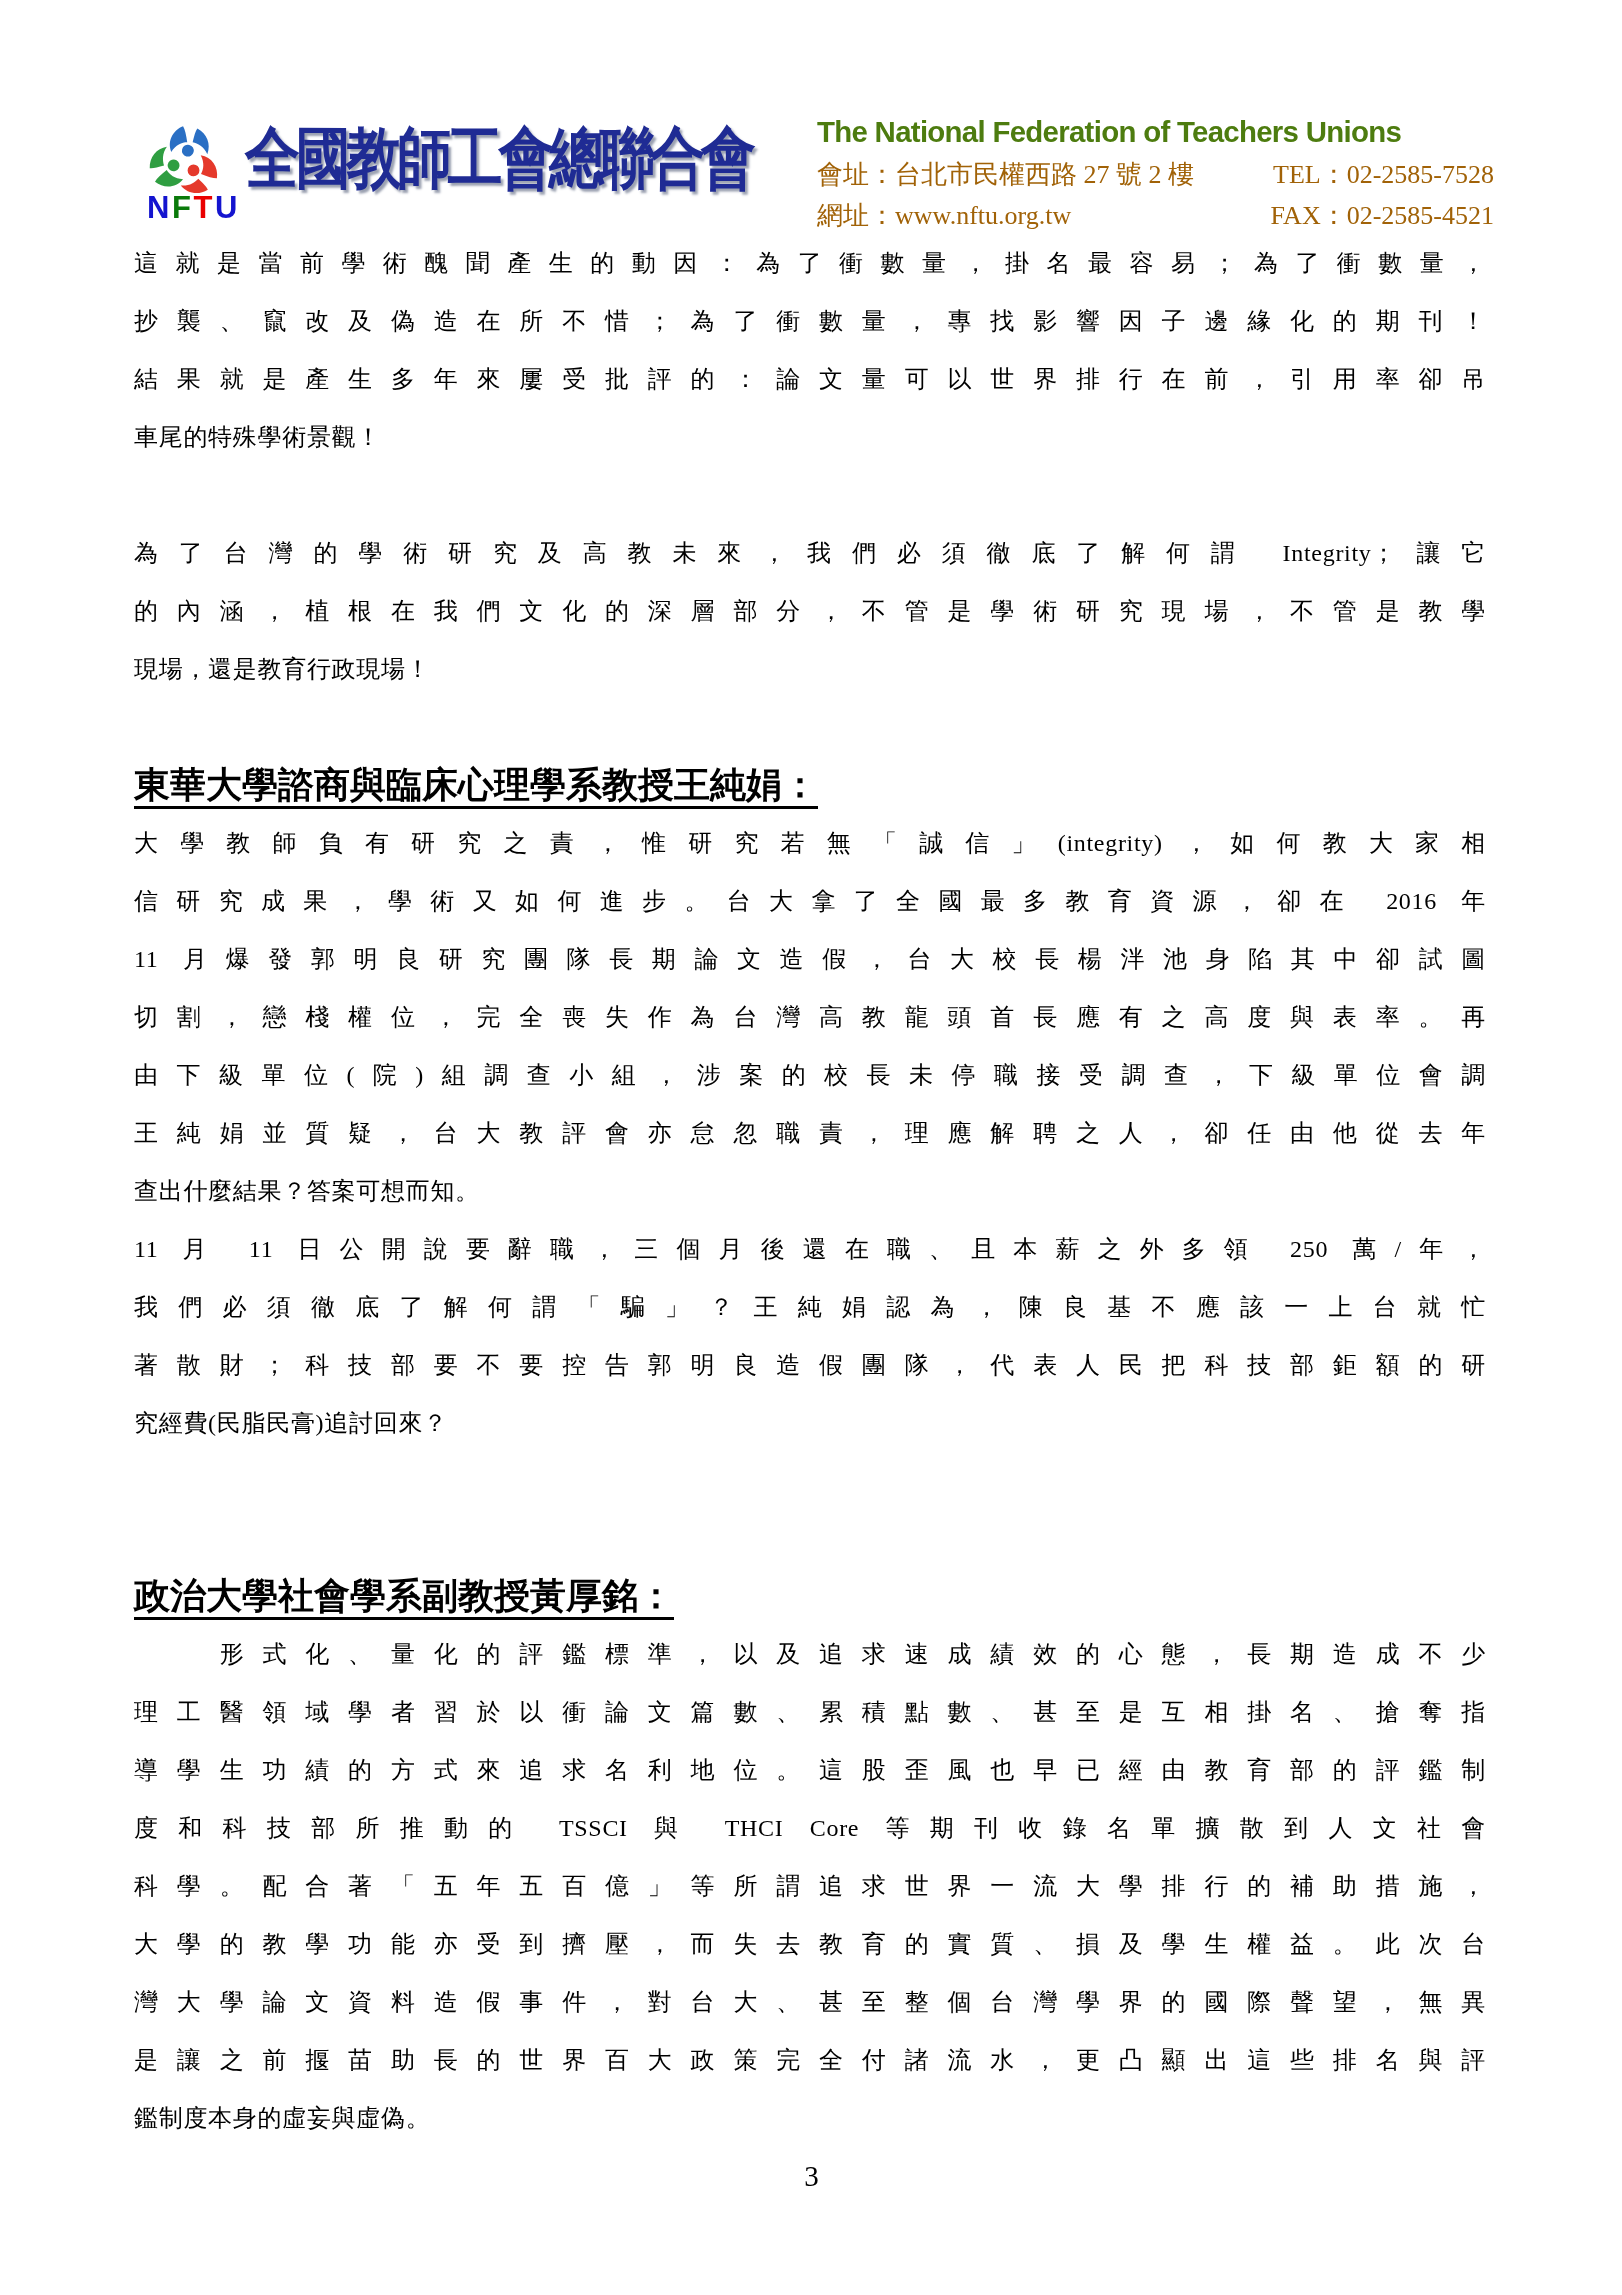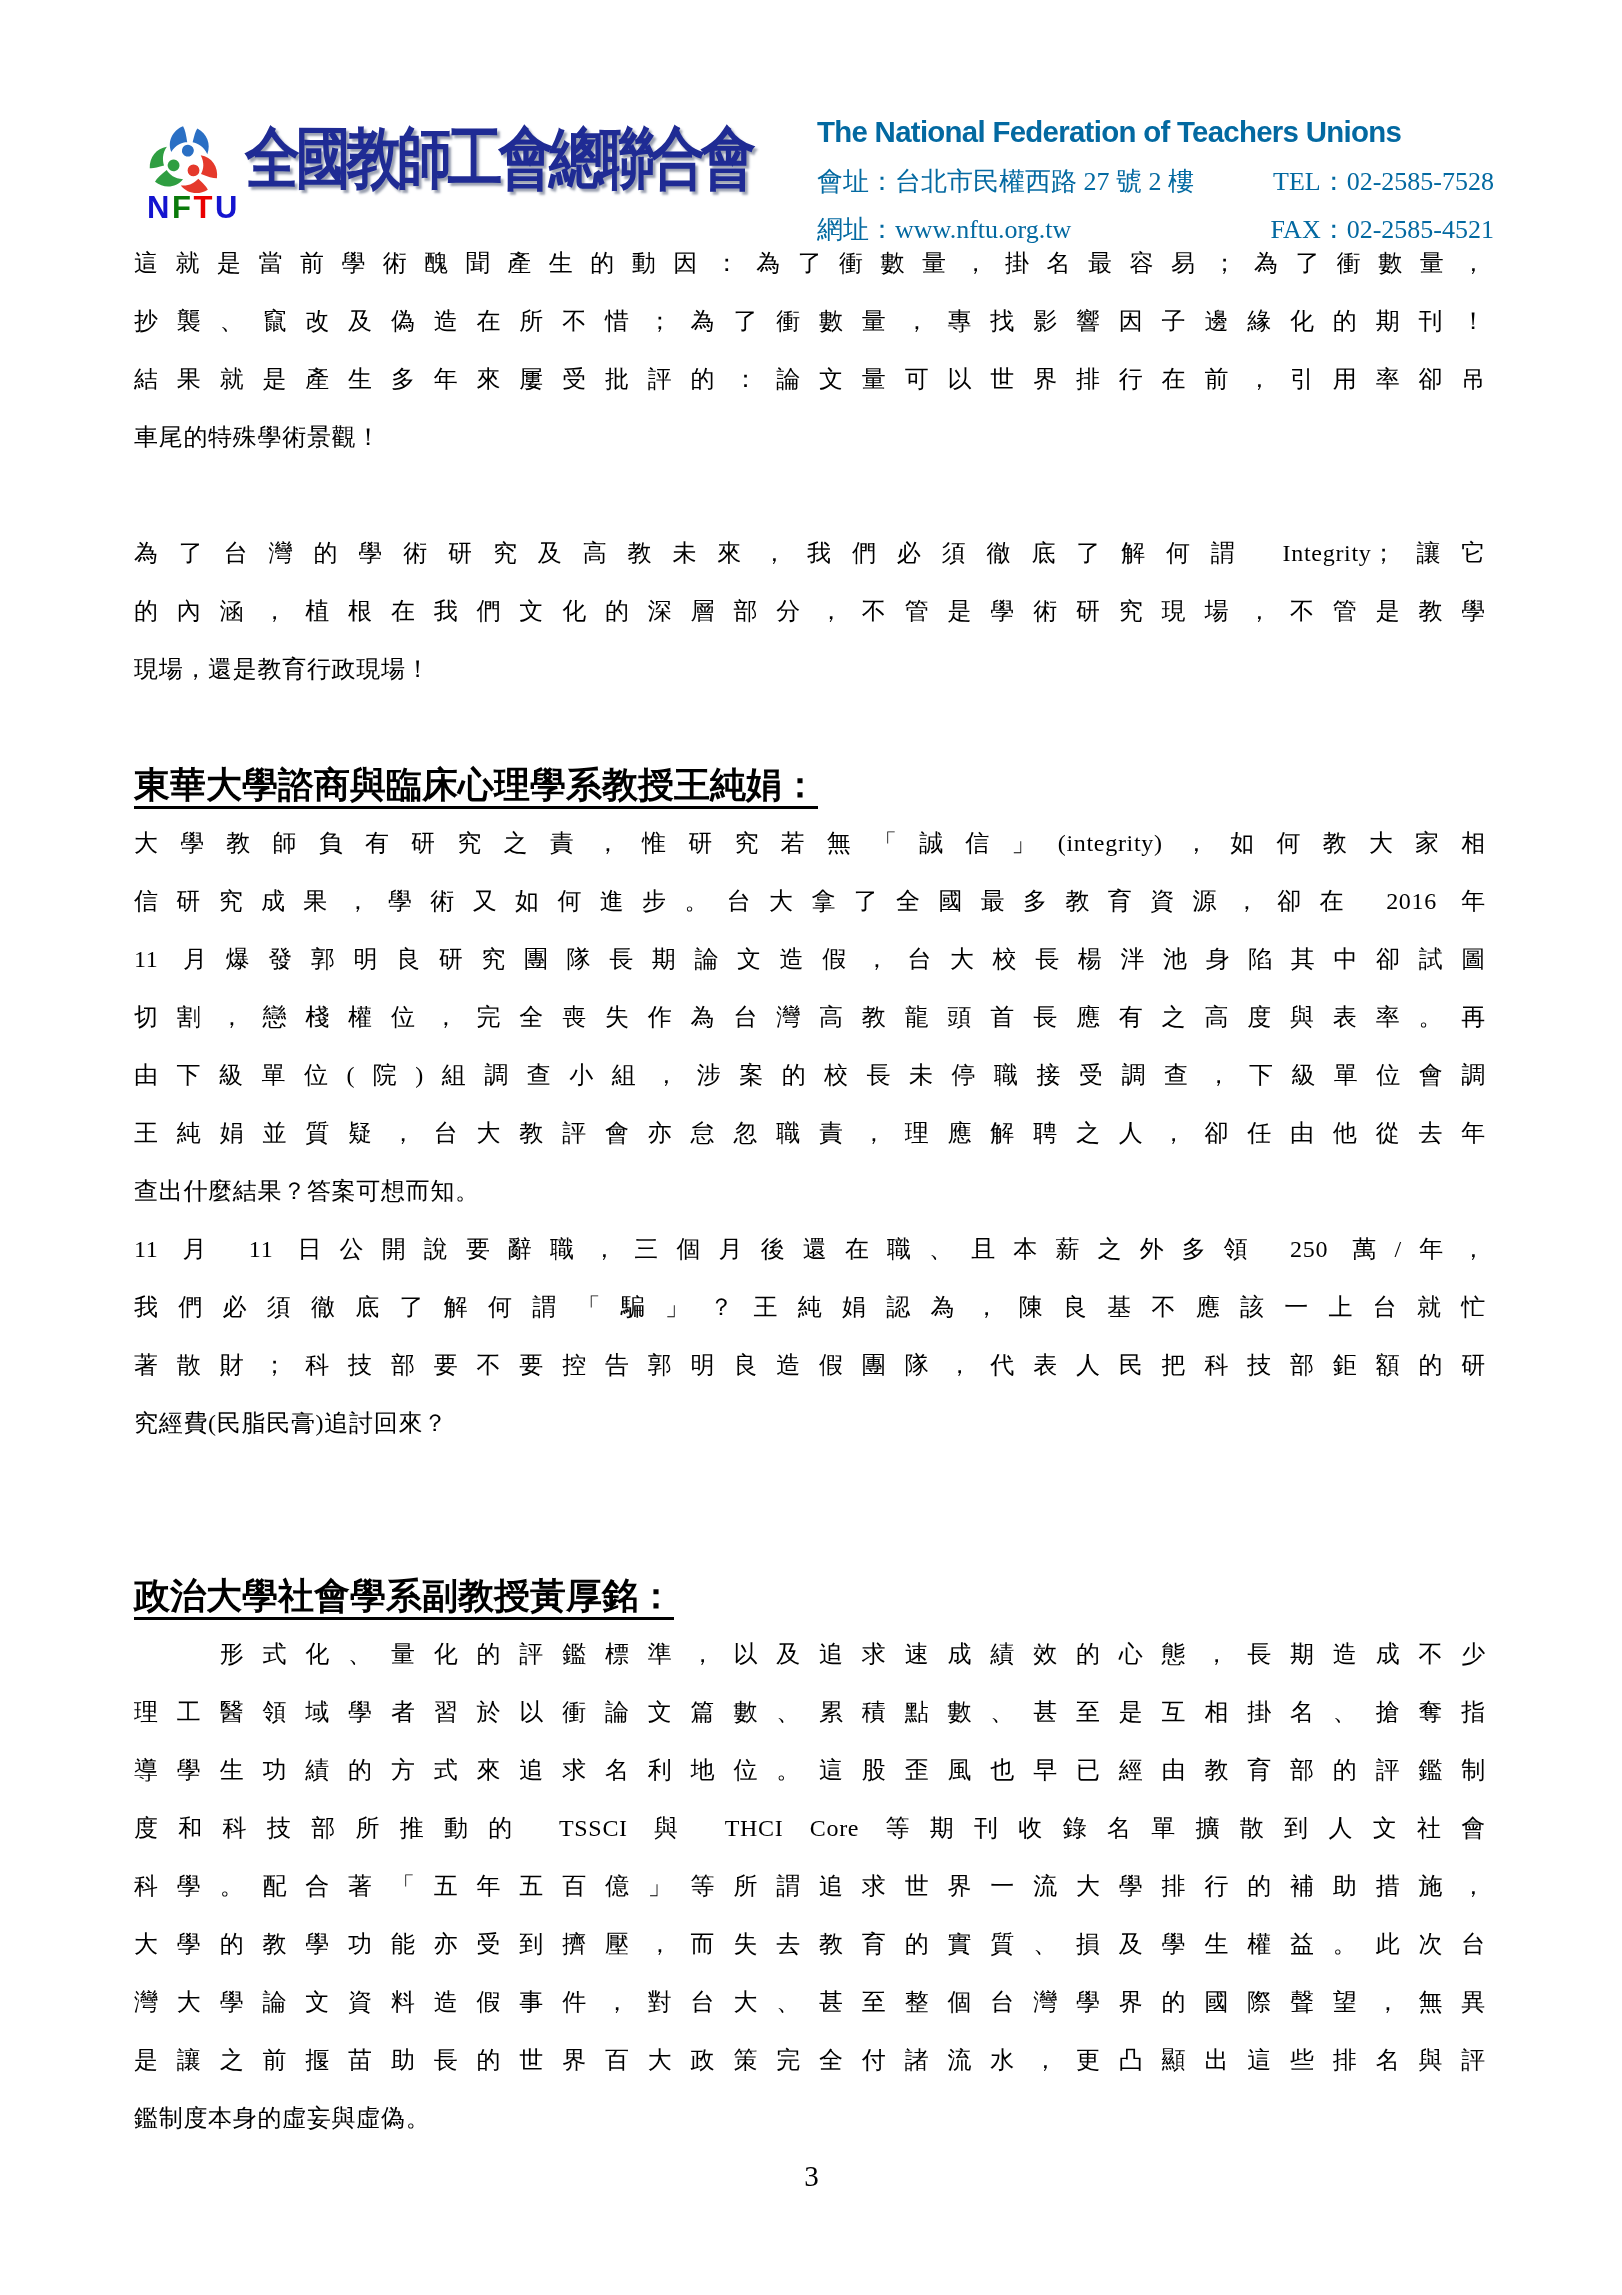--- a/index.html
+++ b/index.html
@@ -17,26 +17,26 @@
   .calligraphy{
     position:absolute;left:245px;top:122px;
     font-size:67px;font-weight:bold;line-height:1.1;
     letter-spacing:-5.2px;color:#1f2b94;white-space:nowrap;
     transform:scaleX(0.82);transform-origin:left top;
     text-shadow:3.3px 3.3px 2.6px #9aa0b0;
   }
   .contact{position:absolute;left:817px;top:115px;width:677px;}
   .en-title{
     font-family:"Liberation Sans","DejaVu Sans",sans-serif;
-    font-weight:bold;font-size:29.4px;line-height:34px;color:#0369a1;
+    font-weight:bold;font-size:29.4px;line-height:34px;color:#4d7c0f;
     white-space:nowrap;letter-spacing:-0.7px;
   }
   .contact-row{
     display:flex;justify-content:space-between;align-items:flex-start;
-    margin-top:18px;font-size:26px;line-height:30px;color:#0369a1;white-space:nowrap;
+    margin-top:11px;font-size:26px;line-height:30px;color:#a16207;white-space:nowrap;
   }
   
   .doc-body{position:absolute;left:134px;top:234px;width:1352px;}
   .line{
     height:58px;line-height:58px;font-size:24px;
     text-align:justify;text-align-last:justify;letter-spacing:0.7px;
   }
   .line.last{text-align:justify;text-align-last:left;}
   .heading{height:58px;line-height:58px;font-size:36px;font-weight:bold;}
   .heading span{

